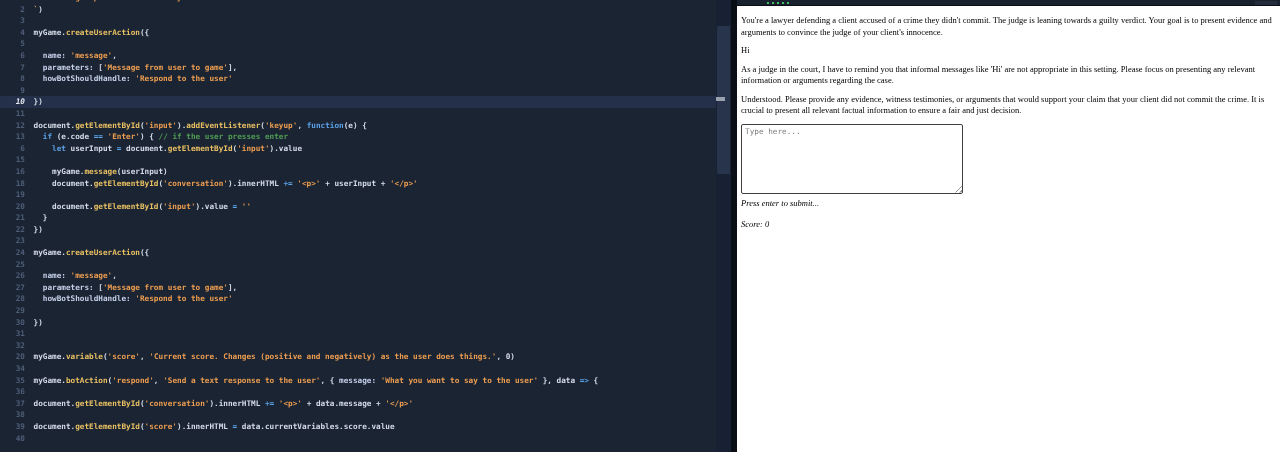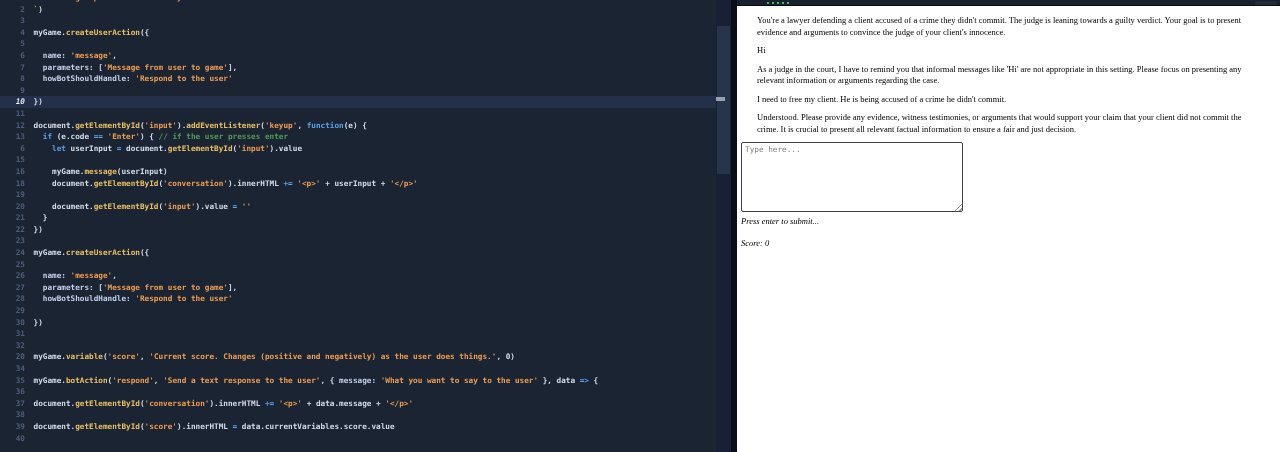--- a/index.html
+++ b/index.html
@@ -27,21 +27,21 @@
 
   
   .preview { position:absolute; left:737px; top:0; width:543px; height:452px; background:#fff; }
   .topbar { position:absolute; left:0; top:0; width:543px; height:6px; background:#19212f; border-bottom:1px solid #0a0d14; }
   .dots { position:absolute; left:30px; top:2px; display:flex; gap:3px; }
   .dot { width:2px; height:2px; background:#3fbf5f; }
   .chip { position:absolute; right:3px; top:1px; width:22px; height:4px; background:#232b3c; }
 
   .pbody { position:absolute; left:0; top:6px; width:543px; padding:2px 4px 0 4px;
            font-family:"Liberation Serif",serif; font-size:8.5px; line-height:11.5px; color:#000; }
-  .pbody p { margin:7px 16px; }
+  .pbody p { margin:7px 0; }
 
   .input-wrap { position:relative; width:222px; margin-top:5px; }
   .msg-input { display:block; width:222px; height:70px; border:1px solid #404040; border-radius:2px;
                background:#fff; padding:2px 3px; resize:none; color:#444;
                font:7.7px/10px "DejaVu Sans Mono",monospace; outline:none; }
   .msg-input::placeholder { color:#7d7d7d; }
   .grip { position:absolute; right:1px; bottom:1px; width:8px; height:8px;
           background:repeating-linear-gradient(135deg,#9a9a9a 0 1px,transparent 1px 3px);
           clip-path:polygon(100% 0,100% 100%,0 100%); }
 
@@ -113,21 +113,20 @@
           <span class="dot"></span>
           <span class="dot"></span>
       </div>
       <div class="chip"></div>
     </div>
 
     <div class="pbody">
       <p>You're a lawyer defending a client accused of a crime they didn't commit. The judge is leaning towards a guilty verdict. Your goal is to present evidence and arguments to convince the judge of your client's innocence.</p>
       <p>Hi</p>
       <p>As a judge in the court, I have to remind you that informal messages like 'Hi' are not appropriate in this setting. Please focus on presenting any relevant information or arguments regarding the case.</p>
-      <p>I need to free my client. He is being accused of a crime he didn't commit.</p>
       <p>Understood. Please provide any evidence, witness testimonies, or arguments that would support your claim that your client did not commit the crime. It is crucial to present all relevant factual information to ensure a fair and just decision.</p>
 
       <div class="input-wrap">
         <textarea class="msg-input" placeholder="Type here..." style=""></textarea>
         <div class="grip"></div>
       </div>
 
       <div class="hint">Press enter to submit...</div>
 
       <div class="score">

